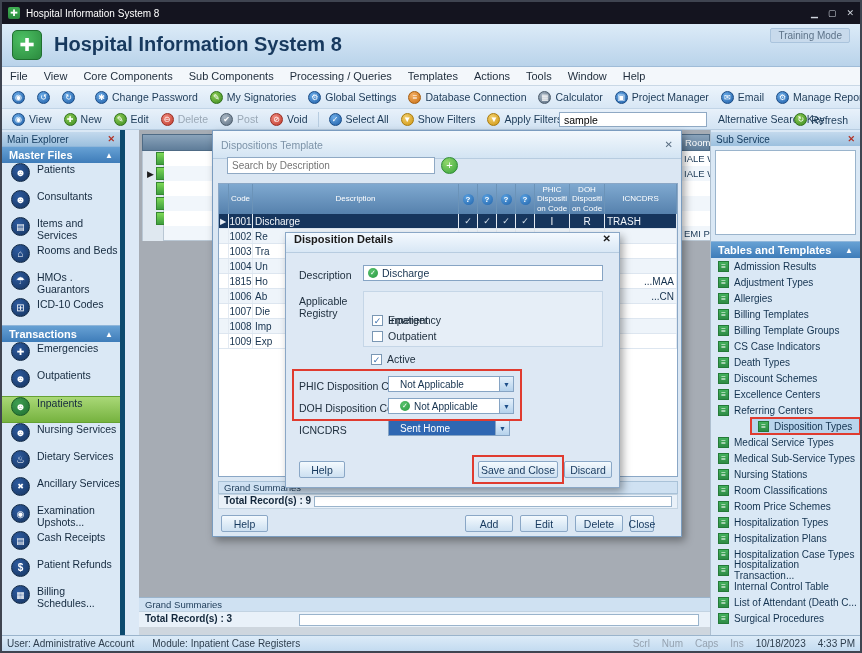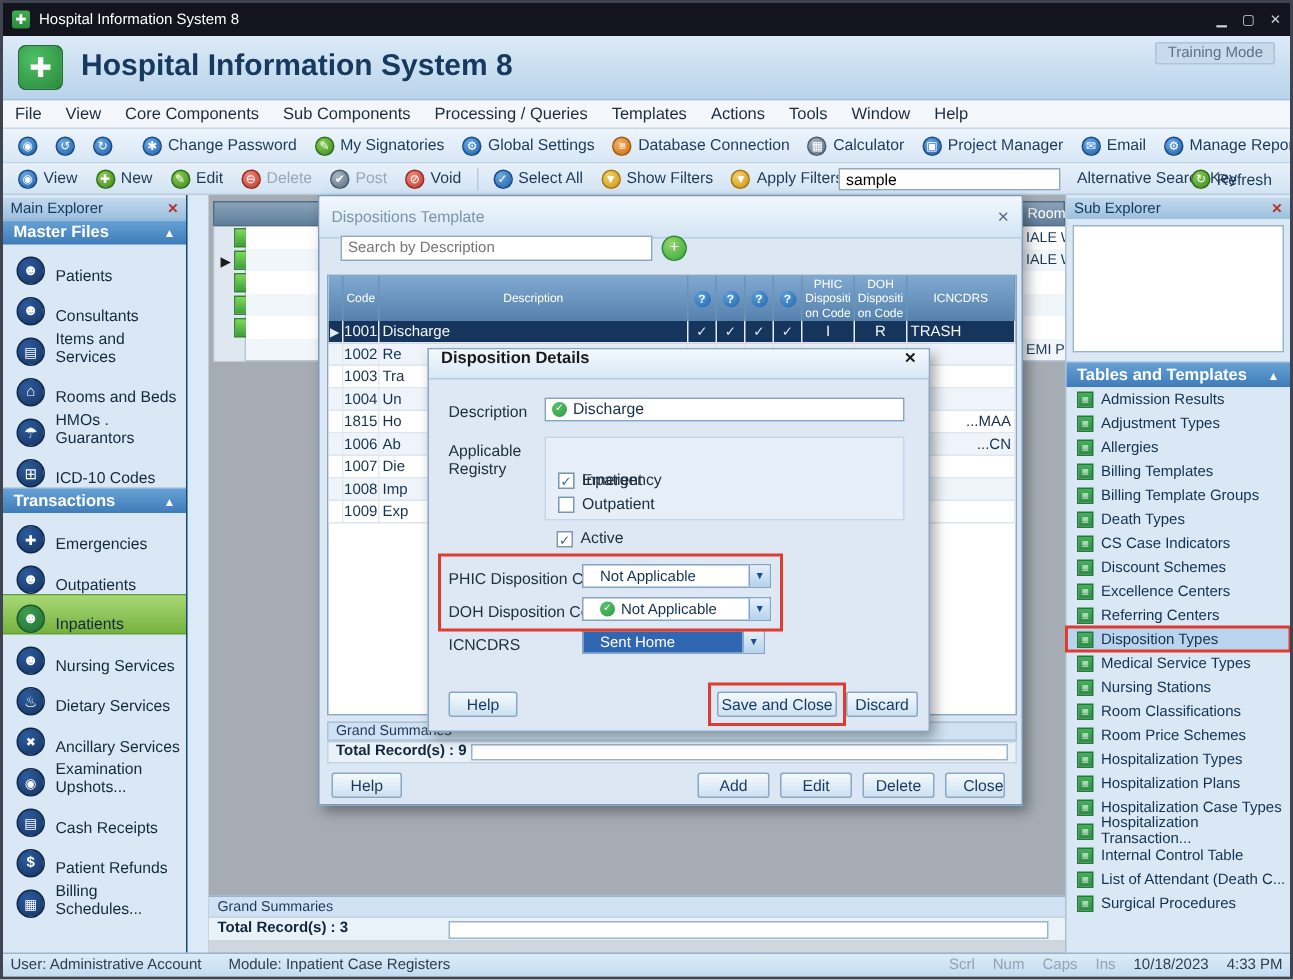--- a/index.html
+++ b/index.html
@@ -36,44 +36,44 @@
   .cgray   { background:radial-gradient(circle at 35% 30%, #a8b6c4, #5c6e80); border:1px solid #4c5c6c; }
   .cred    { background:radial-gradient(circle at 35% 30%, #ef8a7e, #c0392b); border:1px solid #992d22; }
   .camber  { background:radial-gradient(circle at 35% 30%, #f2cf6e, #d0960f); border:1px solid #a87a0c; }
   .sep { width:1px; height:15px; background:#b7cce0; margin:0 4px; }
   .dis { color:#9aa8b6; }
   .t2-search { position:absolute; left:557px; top:3px; width:148px; height:15px; border:1px solid #8fa9c4; font-size:10.5px; padding:0 4px; font-family:"Liberation Sans", sans-serif; }
   .t2-alt { position:absolute; left:716px; top:4px; font-size:10.5px; color:#1c3a57; }
   .t2-refresh { position:absolute; right:6px; top:2px; }
 
   
-  .lsidebar { position:absolute; left:0; top:128px; bottom:16px; width:123px; background:#dae8f5; border-right:1px solid #0c4a6e; }
+  .lsidebar { position:absolute; left:0; top:128px; bottom:16px; width:123px; background:#dae8f5; border-right:5px solid #0c4a6e; }
   .rsidebar { position:absolute; right:0; top:128px; bottom:16px; width:150px; background:#dae8f5; border-left:1px solid #aebfcf; }
   .panel-hdr { height:14px; margin-top:2px; background:linear-gradient(#c3d9ed,#9cc0de); display:flex; align-items:center; padding:0 5px; font-size:10px; color:#123a5e; }
   .panel-x { margin-left:auto; color:#b03226; font-size:9px; font-weight:bold; }
   .sec-hdr { height:17px; background:linear-gradient(#67a1d4,#3e7cb9); display:flex; align-items:center; padding:0 7px; font-size:11px; font-weight:bold; color:#fff; border-top:1px solid #8fb6da; }
   .sec-hdr .chev { margin-left:auto; font-size:8px; }
-  .nav-item { height:27px; display:flex; align-items:flex-end; gap:7px; padding-left:9px; font-size:10.5px; color:#14293e; }
+  .nav-item { height:27px; display:flex; align-items:flex-start; gap:7px; padding-left:9px; font-size:10.5px; color:#14293e; }
   .nav-item.selected { background:linear-gradient(#a9d877,#76b23f); border-top:1px solid #65a233; border-bottom:1px solid #65a233; }
   .ni { width:19px; height:19px; border-radius:50%; background:radial-gradient(circle at 35% 30%, #2c5a9e, #16345f); border:1px solid #102845; color:#fff; font-size:10px; display:flex; align-items:center; justify-content:center; flex:0 0 auto; }
   .nav-item.selected .ni { background:radial-gradient(circle at 35% 30%, #3f9e52, #1f6f30); border-color:#195a27; }
   .i-person::before { content:"☻"; }
   .i-box::before { content:"▤"; font-size:9px; }
   .i-bed::before { content:"⌂"; }
   .i-umb::before { content:"☂"; }
   .i-grid::before { content:"⊞"; }
   .i-plus::before { content:"✚"; font-size:9px; }
   .i-food::before { content:"♨"; }
   .i-x::before { content:"✖"; font-size:8px; }
   .i-scope::before { content:"◉"; font-size:9px; }
   .i-money::before { content:"$"; font-weight:bold; }
   .i-cal::before { content:"▦"; font-size:9px; }
   .sub-listbox { margin:4px 4px 6px 4px; height:85px; background:#fff; border:1px solid #9ab4cc; }
   .tt-item { height:16px; display:flex; align-items:center; gap:5px; padding-left:7px; font-size:10px; color:#13324f; }
-  .tt-item.selected { background:#b9d4ec; outline:2px solid #e03b2f; outline-offset:-1px; }
+  .tt-item.selected { background:#b9d4ec; outline:2px solid #e03b2f; outline-offset:-1px;margin-left:40px; }
   .ti { width:11px; height:11px; background:linear-gradient(#43b05c,#2e8b45); border:1px solid #237a38; color:#fff; font-size:8px; display:flex; align-items:center; justify-content:center; flex:0 0 auto; }
   .ti::before { content:"≡"; }
 
   
   .main { position:absolute; left:137px; right:150px; top:128px; bottom:16px; background:#a6acb4; overflow:hidden; }
   .ws-hdr { position:absolute; left:3px; right:0; top:4px; height:17px; background:linear-gradient(#8aa3bb,#5f7d99); border:1px solid #4f6b85; }
   .ws-roomno { position:absolute; left:542px; top:2px; color:#fff; font-size:9.5px; white-space:nowrap; }
   .ws-selcol { position:absolute; left:3px; top:21px; width:22px; height:90px; background:#dfe8f0; border-right:1px solid #b9c7d4; border-left:1px solid #b9c7d4; }
   .ws-rows { position:absolute; left:25px; right:0; top:21px; height:90px; background:repeating-linear-gradient(180deg,#ffffff 0 15px,#f1f6fb 15px 30px); border-bottom:1px solid #b9c7d4; }
   .ws-g { position:absolute; left:13px; width:11px; height:13px; background:linear-gradient(#7ed957,#3f9e3f); border:1px solid #35862f; }
@@ -370,21 +370,21 @@
     <div class="ws-gs"><span>Grand Summaries</span></div>
     <div class="ws-total">
       <span>Total Record(s) : 3</span>
       <span class="ws-total-box"></span>
     </div>
     <div class="ws-bottomstrip"></div>
   </div>
 
   <div class="rsidebar">
     <div class="panel-hdr">
-      <span>Sub Explorer</span>
+      <span>Sub Service</span>
       <span class="panel-x">✕</span>
     </div>
     <div class="sub-listbox"></div>
     <div class="sec-hdr">
       <span>Tables and Templates</span>
         <span class="chev">▲</span>
     </div>
     <div class="tt-item">
         <span class="ti"></span>
         <span>Admission Results</span>
@@ -400,45 +400,49 @@
     <div class="tt-item">
         <span class="ti"></span>
         <span>Billing Templates</span>
       </div>
     <div class="tt-item">
         <span class="ti"></span>
         <span>Billing Template Groups</span>
       </div>
     <div class="tt-item">
         <span class="ti"></span>
+        <span>CS Case Indicators</span>
+      </div>
+    <div class="tt-item">
+        <span class="ti"></span>
         <span>Death Types</span>
       </div>
     <div class="tt-item">
         <span class="ti"></span>
-        <span>CS Case Indicators</span>
-      </div>
-    <div class="tt-item">
-        <span class="ti"></span>
         <span>Discount Schemes</span>
       </div>
     <div class="tt-item">
         <span class="ti"></span>
         <span>Excellence Centers</span>
       </div>
     <div class="tt-item">
         <span class="ti"></span>
         <span>Referring Centers</span>
       </div>
     <div class="tt-item selected">
         <span class="ti"></span>
         <span>Disposition Types</span>
       </div>
     <div class="tt-item">
         <span class="ti"></span>
         <span>Medical Service Types</span>
+      </div>
+    <div class="tt-item">
+        <span class="ti"></span>
+        <span>Medical Sub-Service Types</span>
       </div>
     <div class="tt-item">
         <span class="ti"></span>
         <span>Nursing Stations</span>
       </div>
     <div class="tt-item">
         <span class="ti"></span>
         <span>Room Classifications</span>
       </div>
     <div class="tt-item">
@@ -625,21 +629,21 @@
       </div>
     <div class="btn" style="left:252px; top:384px; width:48px;">
         <span>Add</span>
       </div>
     <div class="btn" style="left:307px; top:384px; width:48px;">
         <span>Edit</span>
       </div>
     <div class="btn" style="left:362px; top:384px; width:48px;">
         <span>Delete</span>
       </div>
-    <div class="btn" style="left:417px; top:384px; width:40px;justify-content:flex-end;">
+    <div class="btn" style="left:417px; top:384px; width:24px;">
         <span>Close</span>
       </div>
   </div>
 
   <div class="dlg dlg-details">
     <div class="dd-titlebar">
       <span>Disposition Details</span>
       <span class="dlg-x">✕</span>
     </div>
 

